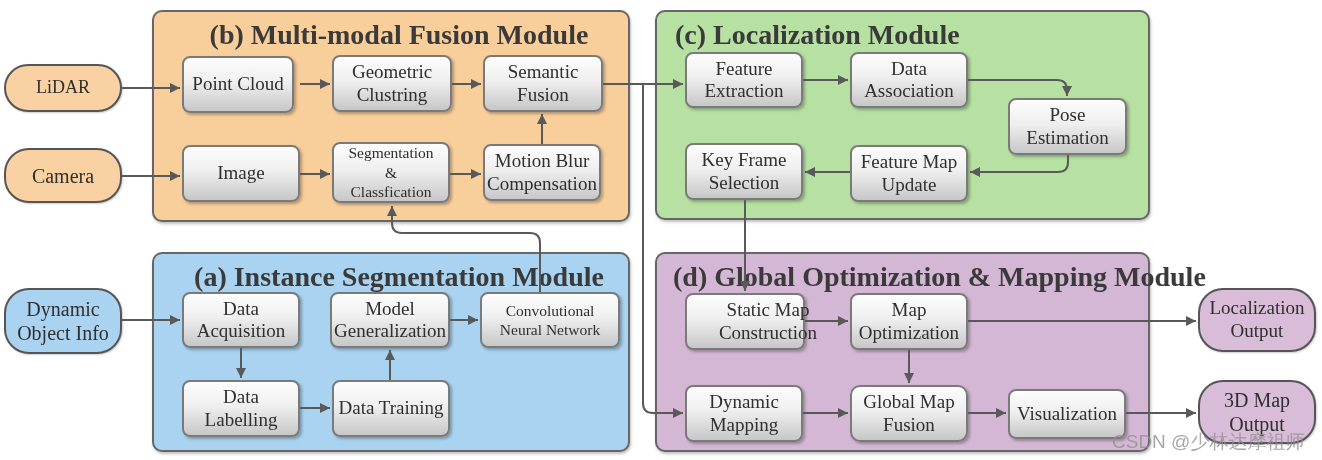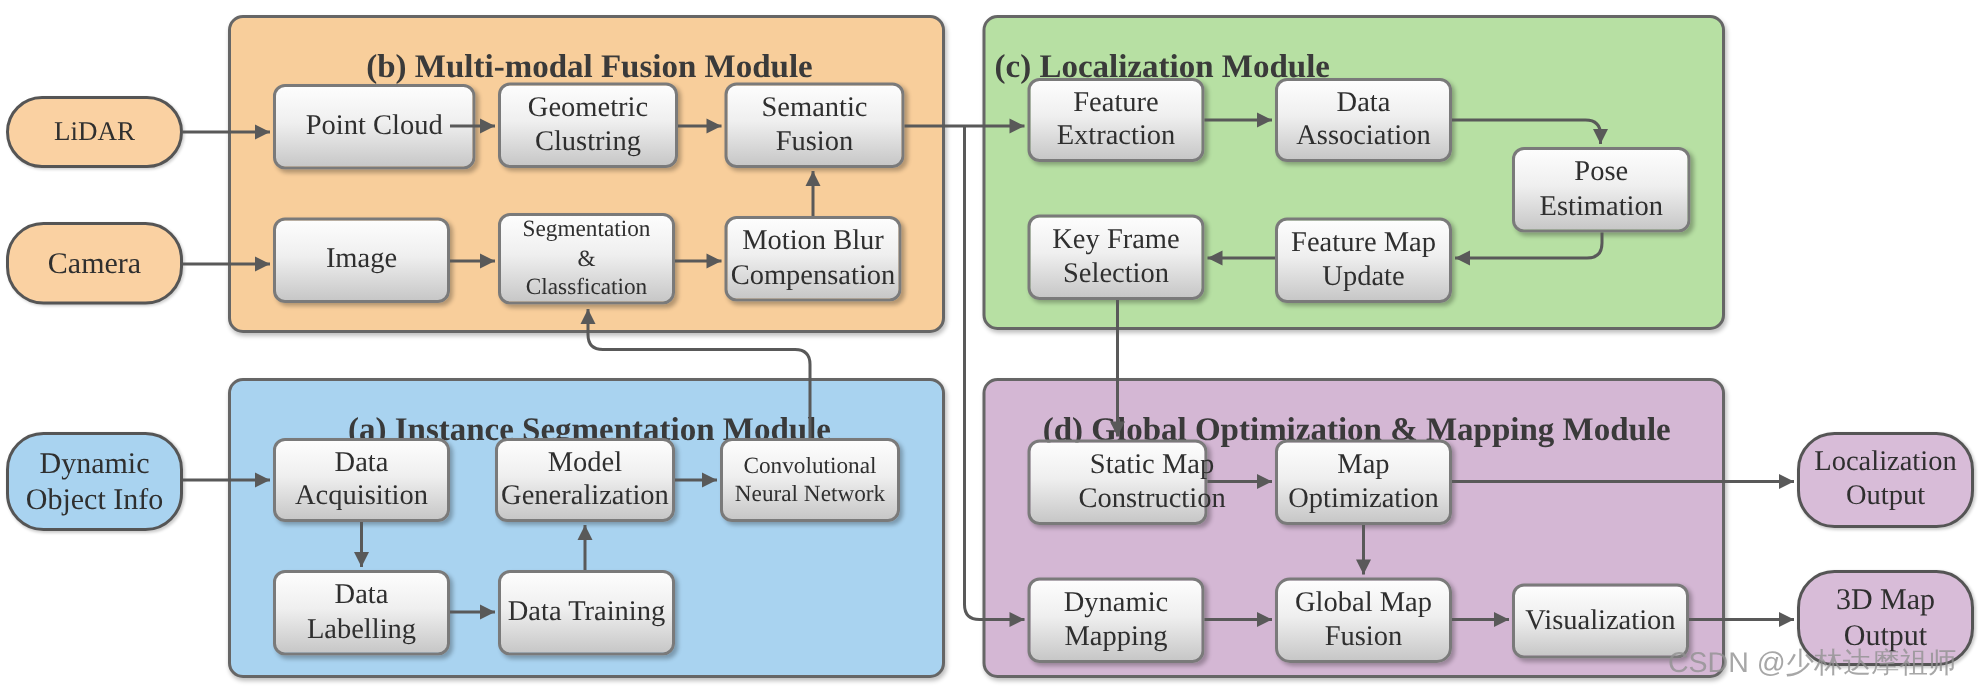--- a/index.html
+++ b/index.html
@@ -5,22 +5,22 @@
   html,body{margin:0;padding:0;background:#ffffff;}
   #canvas{
     position:relative;width:1322px;height:460px;overflow:hidden;
     font-family:"Liberation Serif","DejaVu Serif",serif;color:#333;
   }
   .module{
     position:absolute;border:2px solid #666;border-radius:10px;
     box-shadow:1px 2px 3px rgba(0,0,0,0.25);box-sizing:border-box;
   }
   .module-title{
-    position:absolute;top:7px;left:4px;right:0;text-align:center;
-    font-weight:bold;font-size:22px;color:#3a3a3a;white-space:nowrap;margin-top:12px;
+    position:absolute;top:7px;left:16px;right:0;text-align:center;
+    font-weight:bold;font-size:28px;color:#3a3a3a;white-space:nowrap;
   }
   .module-title.left{text-align:left;padding-left:2px;}
   .node{
     position:absolute;box-sizing:border-box;
     border:2px solid #7a7a7a;border-radius:8px;
     background:linear-gradient(180deg,#fdfdfd 0%,#efefef 45%,#c7c7c7 100%);
     box-shadow:2px 2px 3px rgba(0,0,0,0.28);
     display:flex;align-items:center;justify-content:center;text-align:center;
     font-size:19px;line-height:1.18;white-space:pre-line;color:#2f2f2f;
   }
@@ -63,21 +63,21 @@
   <div class="pill" style="left: 4px; top: 64px; width: 118px; height: 48px; font-size: 18px; background-color: rgb(250, 209, 162);">LiDAR</div>
   <div class="pill" style="left: 4px; top: 148px; width: 118px; height: 55px; font-size: 20px; background-color: rgb(250, 209, 162); text-align: right;">Camera</div>
   <div class="pill" style="left: 4px; top: 288px; width: 118px; height: 66px; font-size: 20px; background-color: rgb(169, 211, 240);">Dynamic
 Object Info</div>
 
   <div class="pill" style="left: 1198px; top: 288px; width: 118px; height: 64px; background-color: rgb(216, 188, 216);">Localization
 Output</div>
   <div class="pill" style="left: 1198px; top: 380px; width: 118px; height: 64px; font-size: 20px; background-color: rgb(216, 188, 216);">3D Map
 Output</div>
 
-  <div class="node" style="left:182px;top:56px;width:135px;height:57px;">Point Cloud</div>
+  <div class="node" style="left:182px;top:56px;width:112px;height:57px;">Point Cloud</div>
   <div class="node" style="left:332px;top:55px;width:120px;height:57px;">Geometric
 Clustring</div>
   <div class="node" style="left:483px;top:55px;width:120px;height:57px;">Semantic
 Fusion</div>
   <div class="node small" style="left:332px;top:142px;width:118px;height:61px;">Segmentation
 &amp;
 Classfication</div>
   <div class="node" style="left:182px;top:145px;width:118px;height:57px;">Image</div>
   <div class="node" style="left:483px;top:144px;width:118px;height:57px;">Motion Blur
 Compensation</div>
@@ -90,21 +90,21 @@
 Estimation</div>
   <div class="node" style="left:850px;top:145px;width:118px;height:57px;">Feature Map
 Update</div>
   <div class="node" style="left:685px;top:143px;width:118px;height:57px;">Key Frame
 Selection</div>
 
   <div class="node" style="left:182px;top:292px;width:118px;height:56px;">Data
 Acquisition</div>
   <div class="node" style="left:330px;top:292px;width:120px;height:56px;">Model
 Generalization</div>
-  <div class="node small" style="left:480px;top:292px;width:120px;height:56px;">Convolutional
+  <div class="node small" style="left:480px;top:292px;width:140px;height:56px;">Convolutional
 Neural Network</div>
   <div class="node" style="left:182px;top:380px;width:118px;height:57px;">Data
 Labelling</div>
   <div class="node" style="left:332px;top:380px;width:118px;height:57px;">Data Training</div>
 
   <div class="node" style="left:685px;top:293px;width:120px;height:57px;padding-left:46px;">Static Map
 Construction</div>
   <div class="node" style="left:850px;top:293px;width:118px;height:57px;">Map
 Optimization</div>
   <div class="node" style="left:685px;top:385px;width:118px;height:57px;">Dynamic

